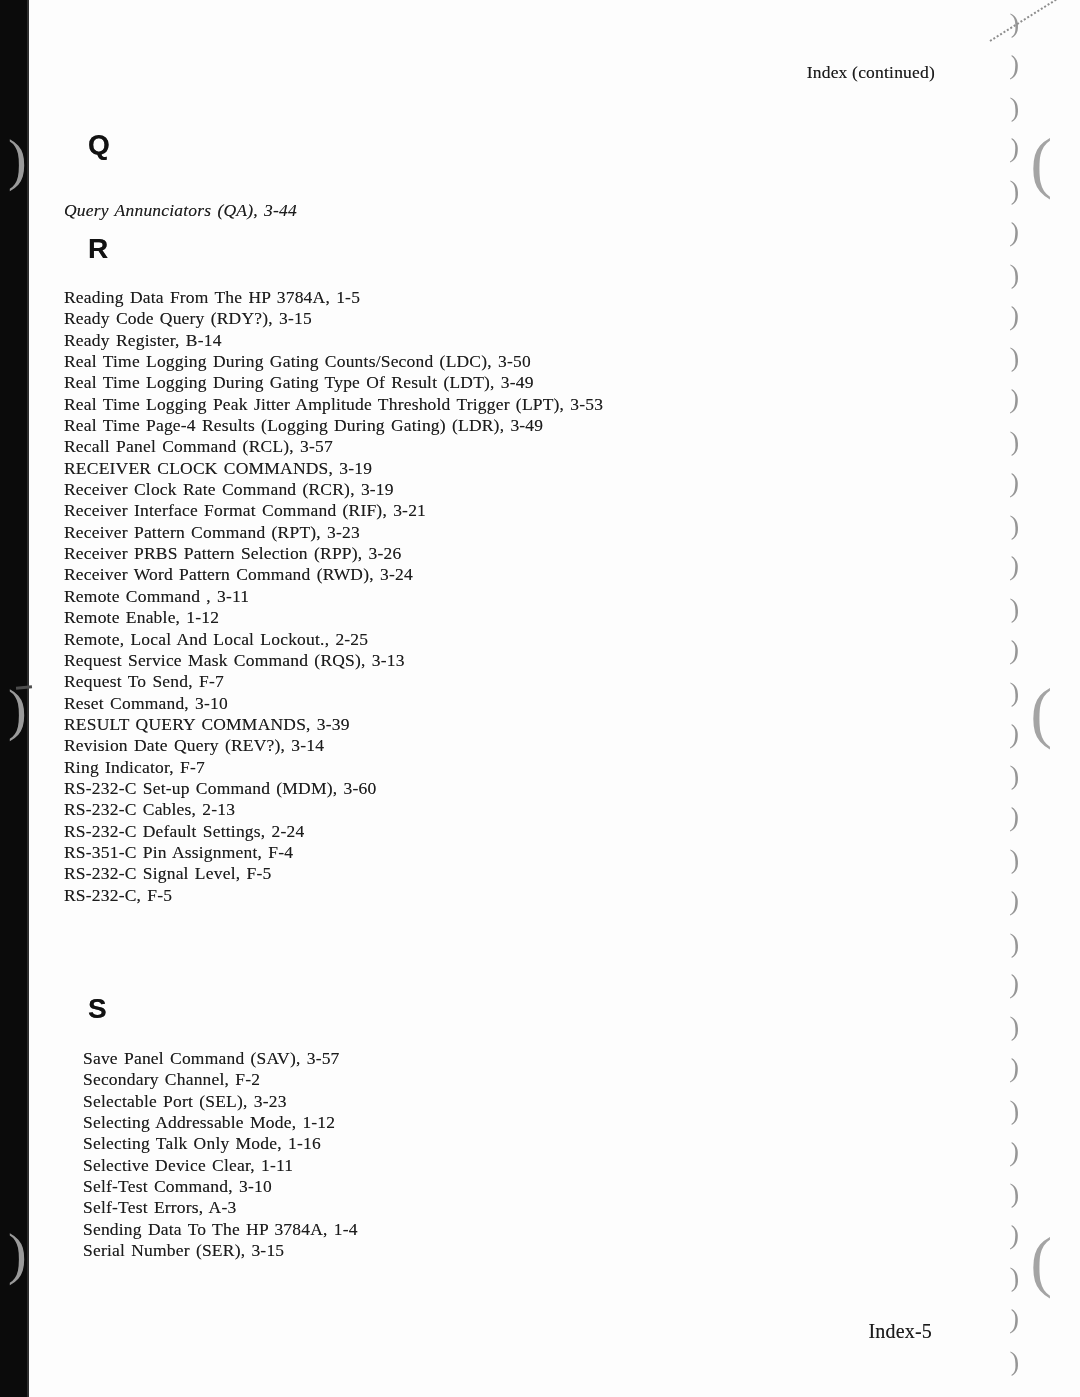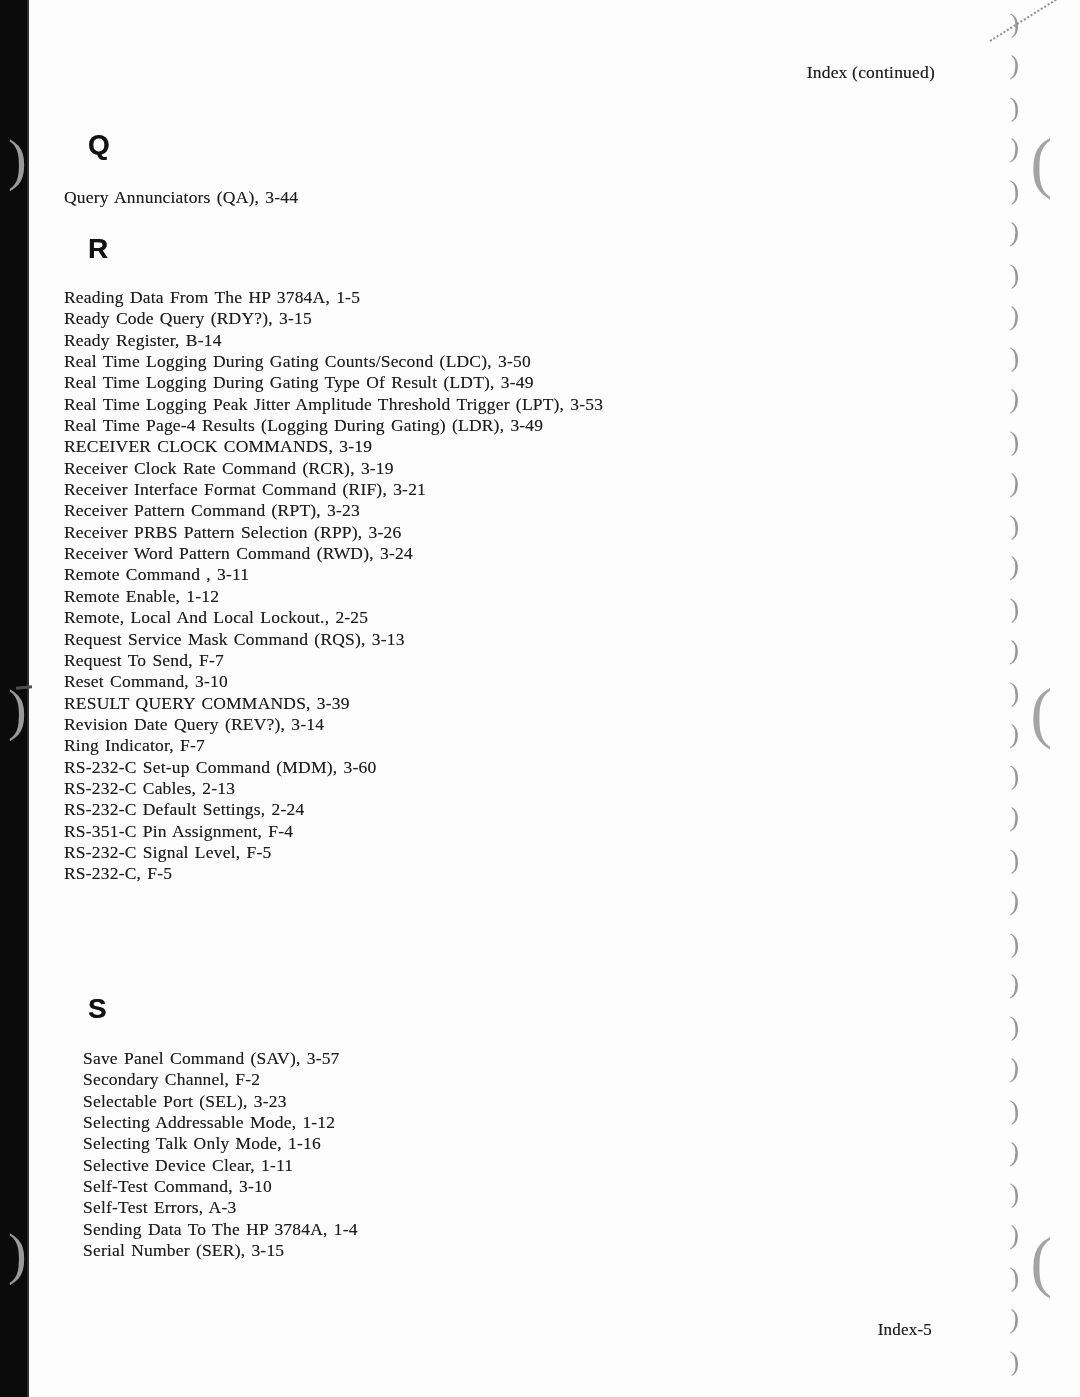--- a/index.html
+++ b/index.html
@@ -28,21 +28,21 @@
     position: absolute;
     top: 62px; right: 145px;
     font-size: 17.5px;
     letter-spacing: 0.2px;
     text-shadow: 0 0 0.5px rgba(25,25,25,0.55);
     white-space: nowrap;
   }
   .ftr {
     position: absolute;
     top: 1320px; right: 148px;
-    font-size: 17px;
+    font-size: 20px;
     letter-spacing: 0.2px;
     text-shadow: 0 0 0.5px rgba(25,25,25,0.55);
     white-space: nowrap;
   }
   .section-heading {
     position: absolute;
     left: 88px;
     font-family: "Liberation Sans", sans-serif;
     font-weight: 700;
     font-size: 28px;
@@ -108,32 +108,33 @@
 <body>
 
 <div class="page">
 
   <div class="edge-bar"></div>
 
   <div class="hdr">Index (continued)</div>
 
   <div id="sections">
       <div class="section-heading" style="top: 130px;">Q</div>
-      <div class="entries" style="top: 187px;">
+      <div class="entries" style="top: 200px; font-style: italic;">
         <div class="entry">Query Annunciators (QA), 3-44</div>
       </div>
       <div class="section-heading" style="top: 234px;">R</div>
       <div class="entries" style="top: 287px;">
         <div class="entry">Reading Data From The HP 3784A, 1-5</div>
         <div class="entry">Ready Code Query (RDY?), 3-15</div>
         <div class="entry">Ready Register, B-14</div>
         <div class="entry">Real Time Logging During Gating Counts/Second (LDC), 3-50</div>
         <div class="entry">Real Time Logging During Gating Type Of Result (LDT), 3-49</div>
         <div class="entry">Real Time Logging Peak Jitter Amplitude Threshold Trigger (LPT), 3-53</div>
         <div class="entry">Real Time Page-4 Results (Logging During Gating) (LDR), 3-49</div>
+        <div class="entry">Recall Panel Command (RCL), 3-57</div>
         <div class="entry">RECEIVER CLOCK COMMANDS, 3-19</div>
         <div class="entry">Receiver Clock Rate Command (RCR), 3-19</div>
         <div class="entry">Receiver Interface Format Command (RIF), 3-21</div>
         <div class="entry">Receiver Pattern Command (RPT), 3-23</div>
         <div class="entry">Receiver PRBS Pattern Selection (RPP), 3-26</div>
         <div class="entry">Receiver Word Pattern Command (RWD), 3-24</div>
         <div class="entry">Remote Command , 3-11</div>
         <div class="entry">Remote Enable, 1-12</div>
         <div class="entry">Remote, Local And Local Lockout., 2-25</div>
         <div class="entry">Request Service Mask Command (RQS), 3-13</div>

